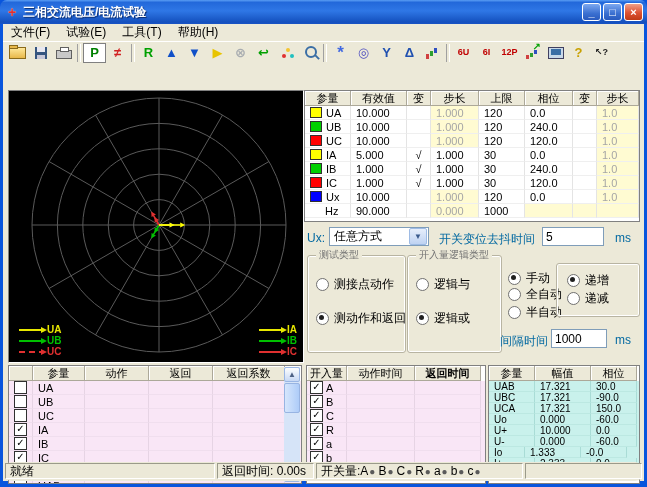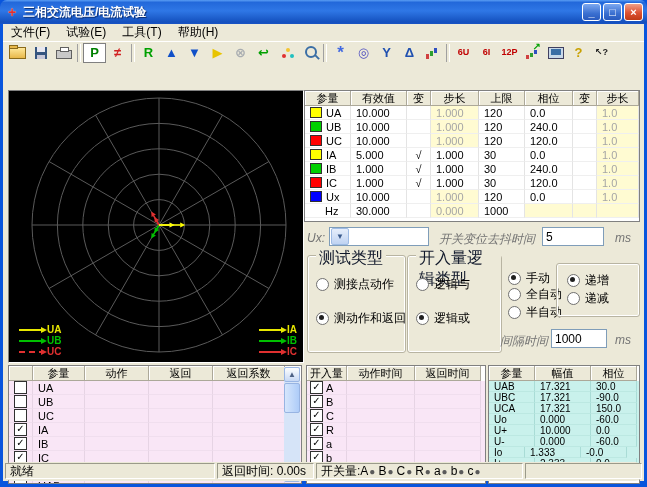--- a/index.html
+++ b/index.html
@@ -59,28 +59,28 @@
   .ptable{position:absolute;left:301px;top:27px;width:334px;height:130px;background:#fff;border:1px solid #808080;box-sizing:content-box;overflow:hidden;}
   .pt-h{display:flex;height:15px;}
   .pt-hc{background:#ECE9D8;border-right:1px solid #ACA899;border-bottom:1px solid #ACA899;box-shadow:inset 1px 1px 0 #fff;
     font-size:11px;display:flex;align-items:center;justify-content:center;box-sizing:border-box;}
   .pt-r{display:flex;height:14px;}
   .pt-c{font-size:11px;display:flex;align-items:center;box-sizing:border-box;border-right:1px solid #E4E4E4;border-bottom:1px solid #EFEFEF;padding-left:5px;}
   .pt-c.center{justify-content:center;padding-left:0;}
   .pt-c.yellow{background:#FFFBD2;color:#A6A6A6;}
   .swatch{width:10px;height:9px;border:1px solid #303030;margin-right:4px;flex:none;}
   
-  .lbl{position:absolute;font-size:12px;color:#737373;font-style:italic;}
+  .lbl{position:absolute;font-size:12px;color:#0369a1;}
   .combo{position:absolute;height:19px;background:#fff;border:1px solid #7F9DB9;display:flex;align-items:center;box-sizing:border-box;}
   .combo-text{flex:1;font-size:12px;padding-left:4px;white-space:nowrap;overflow:hidden;}
   .combo-arrow{width:16px;height:15px;margin:1px;background:linear-gradient(180deg,#E6EEFB,#BFD3F2);border:1px solid #9EBBE4;border-radius:2px;
     font-size:8px;color:#3A5A8C;display:flex;align-items:center;justify-content:center;}
   .tinput{position:absolute;height:19px;background:#fff;border:1px solid #7F9DB9;font-size:12px;padding:0 3px;box-sizing:border-box;font-family:inherit;}
   .groupbox{position:absolute;border:1px solid #B8B4A2;border-radius:3px;box-shadow:inset 0 0 0 1px #fff;}
-  .group-title{position:absolute;top:-8px;left:8px;background:#ECE9D8;padding:0 3px;font-size:16px;color:#0f172a;}
+  .group-title{position:absolute;top:-8px;left:8px;background:#ECE9D8;padding:0 3px;font-size:10px;color:#737373;}
   .radio-item{display:flex;align-items:center;font-size:12px;gap:5px;position:absolute;white-space:nowrap;}
   .radio{width:11px;height:11px;border:1px solid #707070;border-radius:50%;background:#fff;position:relative;flex:none;}
   .radio.on:after{content:'';position:absolute;left:2px;top:2px;width:5px;height:5px;border-radius:50%;background:#202020;}
   
   .btable{position:absolute;background:#fff;border:1px solid #808080;box-sizing:content-box;overflow:hidden;}
   .bt-h{display:flex;height:15px;}
   .bt-r{display:flex;height:14px;background:#F9E6F6;}
   .bt-c{font-size:11px;display:flex;align-items:center;box-sizing:border-box;border-right:1px solid #E6D4E4;border-bottom:1px solid #F0DEEE;padding-left:5px;}
   .cyan .bt-r{background:#C9F1EC;height:11px;}
   .cyan .bt-c{border-right:1px solid #A9DCD6;border-bottom:1px solid #BCE8E2;font-size:10px;}
@@ -377,32 +377,33 @@
             <div class="pt-c" style="width: 46px;">120</div>
             <div class="pt-c" style="width: 48px;">0.0</div>
             <div class="pt-c" style="width: 24px;"></div>
             <div class="pt-c yellow" style="width: 42px;">1.0</div>
           </div>
           <div class="pt-r">
             <div class="pt-c" style="width: 46px;">
               <span style="width: 15px;"></span>
               <span>Hz</span>
             </div>
-            <div class="pt-c" style="width: 56px;">30.000</div>
+            <div class="pt-c" style="width: 56px;">90.000</div>
             <div class="pt-c center" style="width: 24px;"></div>
             <div class="pt-c yellow" style="width: 48px;">0.000</div>
             <div class="pt-c" style="width: 46px;">1000</div>
             <div class="pt-c yellow" style="width: 48px;"></div>
             <div class="pt-c yellow" style="width: 24px;"></div>
             <div class="pt-c yellow" style="width: 42px;"></div>
           </div>
         </div>
 
       <span class="lbl" style="left:304px;top:168px;">Ux:</span>
       <div class="combo" style="left:326px;top:164px;width:100px;">
+        <span class="combo-text">任意方式</span>
         <span class="combo-arrow">▼</span>
       </div>
       <span class="lbl" style="left:436px;top:168px;">开关变位去抖时间</span>
       <input class="tinput" style="left: 539px; top: 164px; width: 62px;" value="5">
       <span class="lbl" style="left:612px;top:168px;">ms</span>
 
       <div class="groupbox" style="left:304px;top:192px;width:97px;height:96px;">
         <span class="group-title">测试类型</span>
         <div id="test-type-options">
             <label class="radio-item" style="left: 8px; top: 20px;">
@@ -541,21 +542,21 @@
           <div class="sbar" style="right: 1px;">
             <div class="sb-btn">▲</div>
             <div class="sb-thumb"></div>
             <div class="sb-btn down">▼</div>
           </div>
         </div>
       <div class="btable" id="input-table" style="left:303px;top:302px;width:178px;height:117px;">
           <div class="bt-h">
             <div class="pt-hc" style="width: 40px;">开入量</div>
             <div class="pt-hc" style="width: 68px;">动作时间</div>
-            <div class="pt-hc" style="width: 66px;">返回时间</div>
+            <div class="pt-hc" style="width: 66px; font-weight: bold;">返回时间</div>
           </div>
           <div class="bt-r">
             <div class="bt-c" style="width: 40px; padding-left: 3px;">
               <span class="cb">✓</span>
               <span style="margin-left: 3px;">A</span>
             </div>
             <div class="bt-c" style="width: 68px;"></div>
             <div class="bt-c" style="width: 66px;"></div>
           </div>
           <div class="bt-r">

